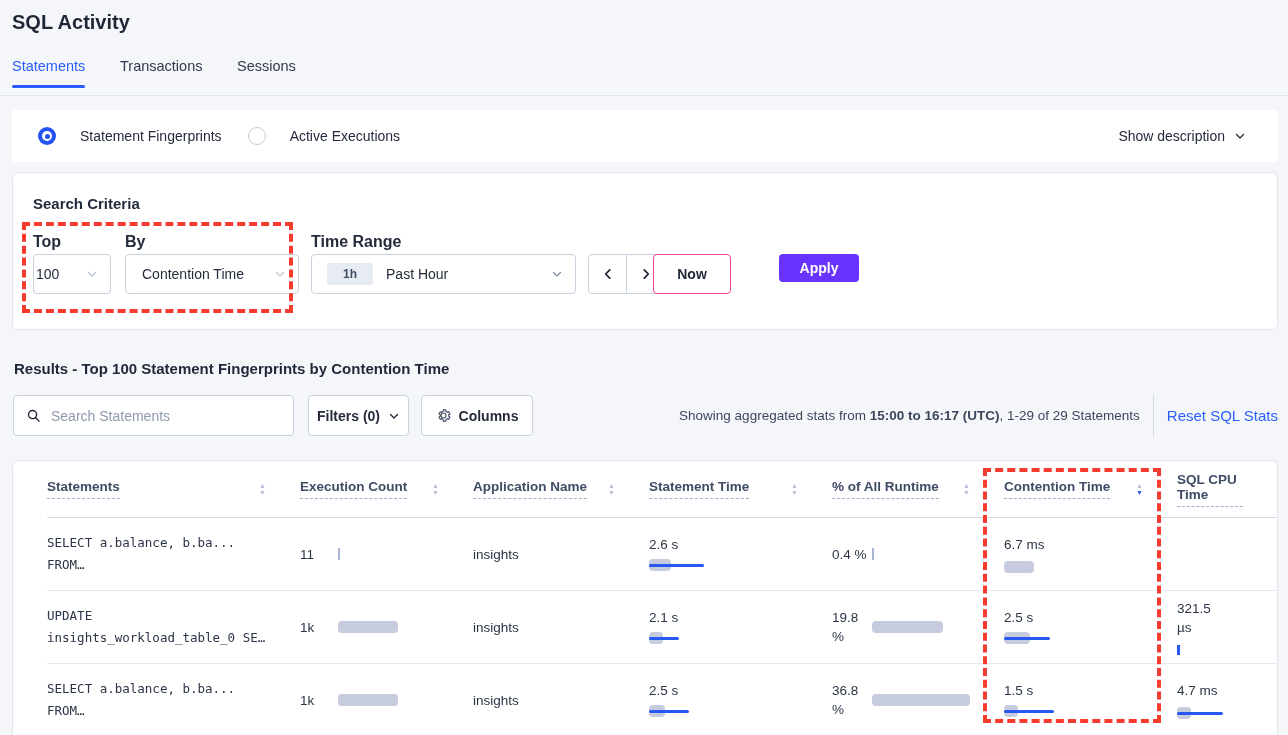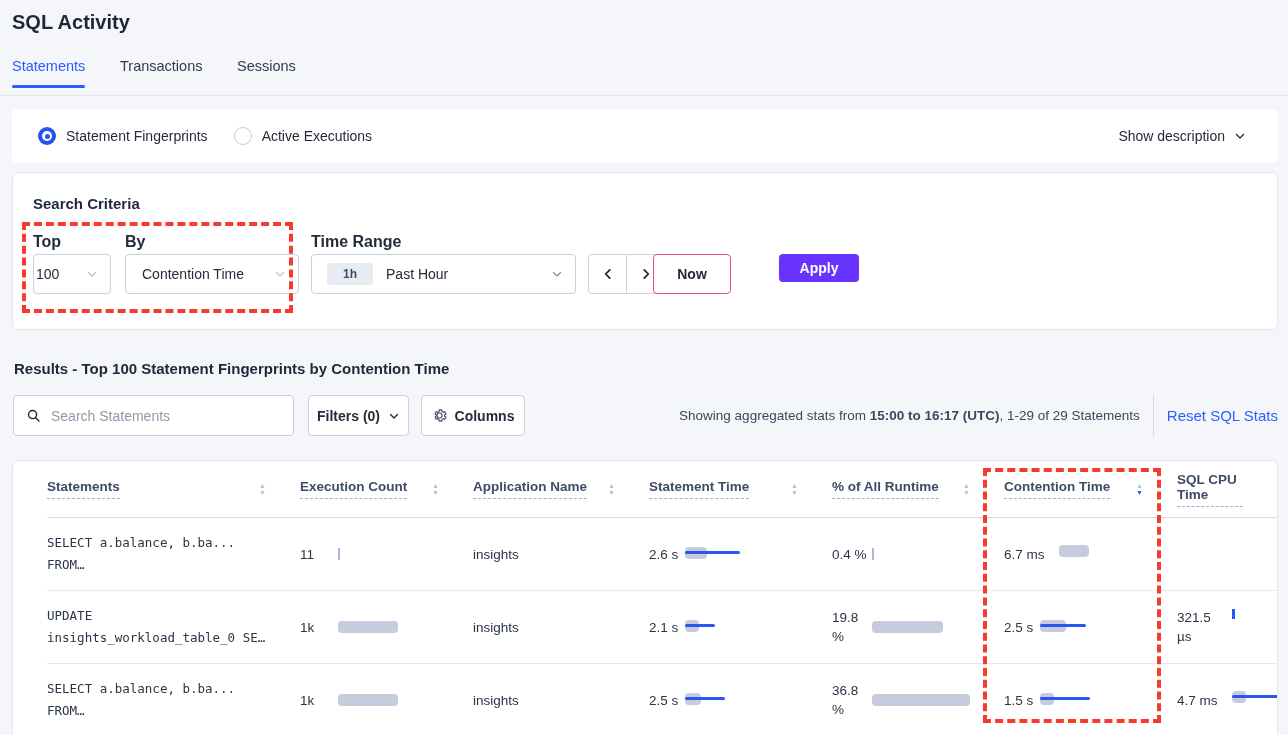--- a/index.html
+++ b/index.html
@@ -16,21 +16,21 @@
   .tab { position:absolute; top:0; font-size:14.5px; color:#303a4e; cursor:pointer; padding-bottom:14px; }
   .tab.active { color:#2a5cff; font-weight:500; }
   .tab.active::after { content:""; position:absolute; left:0; right:0; bottom:0; height:3px; background:#2a5cff; border-radius:2px; }
   .tab-statements { left:12px; }
   .tab-transactions { left:120px; }
   .tab-sessions { left:237px; }
 
   
   .toggle-bar { position:absolute; left:12px; top:110px; width:1266px; height:52px; background:#fff; border-radius:4px; display:flex; align-items:center; }
   .radio-group { display:flex; align-items:center; gap:26px; margin-left:26px; }
-  .radio-opt { display:flex; align-items:center; gap:10px; cursor:pointer; font-size:14px; color:#242b3b; }
+  .radio-opt { display:flex; align-items:center; gap:24px; cursor:pointer; font-size:14px; color:#242b3b; }
   .radio-outer-on { width:18px; height:18px; border-radius:50%; background:#2553f0; display:flex; align-items:center; justify-content:center; }
   .radio-mid { width:10px; height:10px; border-radius:50%; background:#fff; display:flex; align-items:center; justify-content:center; }
   .radio-dot { width:5px; height:5px; border-radius:50%; background:#2553f0; }
   .radio-outer-off { width:18px; height:18px; border-radius:50%; background:#fff; border:1px solid #c6cedb; }
   .show-desc { position:absolute; right:32px; top:0; height:52px; display:flex; align-items:center; gap:9px; font-size:14px; color:#242b3b; cursor:pointer; }
   .chev { width:12px; height:12px; }
 
   
   .criteria-card { position:absolute; left:12px; top:172px; width:1266px; height:158px; background:#fff; border:1px solid #e1e6ee; border-radius:6px; }
   .criteria-title { position:absolute; left:20px; top:22px; font-size:15px; font-weight:700; color:#1f2839; }
@@ -48,21 +48,21 @@
   .now-btn { position:absolute; left:640px; top:81px; width:78px; height:40px; border:1px solid #ec4899; border-radius:4px; background:#fff; font-size:14px; font-weight:600; color:#242b3b; display:flex; align-items:center; justify-content:center; cursor:pointer; }
   .apply-btn { position:absolute; left:766px; top:81px; width:80px; height:28px; border:none; border-radius:4px; background:#6933ff; color:#fff; font-size:14px; font-weight:700; display:flex; align-items:center; justify-content:center; cursor:pointer; }
 
   
   .results-heading { position:absolute; left:14px; top:360px; font-size:15px; font-weight:700; color:#1f2839; }
   .search-box { position:absolute; left:13px; top:395px; width:281px; height:41px; background:#fff; border:1px solid #c8d1de; border-radius:4px; display:flex; align-items:center; padding-left:12px; gap:10px; }
   .search-box input { border:none; outline:none; font-size:14px; color:#242b3b; width:220px; font-family:"Liberation Sans",sans-serif; }
   .search-box input::placeholder { color:#8e99ab; }
   .tool-btn { position:absolute; top:395px; height:41px; background:#fff; border:1px solid #c8d1de; border-radius:4px; display:flex; align-items:center; justify-content:center; gap:8px; font-size:14px; font-weight:600; color:#242b3b; cursor:pointer; }
   .filters-btn { left:308px; width:101px; }
-  .columns-btn { left:421px; width:104px; }
+  .columns-btn { left:421px; width:112px; }
   .right-cluster { position:absolute; top:394px; right:10px; height:43px; display:flex; align-items:center; gap:13px; }
   .stats-text { font-size:13.5px; color:#3c475c; }
   .stats-text b { font-weight:700; }
   .v-divider { width:1px; height:43px; background:#d6dbe4; }
   .reset-link { font-size:15px; color:#2a5fff; cursor:pointer; white-space:nowrap; }
 
   
   .table-card { position:absolute; left:12px; top:460px; width:1266px; height:275px; background:#fff; border:1px solid #e1e6ee; border-bottom:none; border-radius:6px 6px 0 0; overflow:hidden; padding-left:34px; }
   .thead, .trow { display:grid; grid-template-columns:253px 173px 176px 183px 172px 173px 1fr; align-items:center; }
   .thead { height:57px; border-bottom:1px solid #d8dee8; }
@@ -71,21 +71,21 @@
   .sort { margin-left:auto; display:flex; flex-direction:column; line-height:6px; font-size:7px; color:#b6c0d4; gap:1px; }
   .sort .on { color:#2957f2; }
   .trow { height:73px; border-bottom:1px solid #e6eaf0; }
   .trow:first-of-type { height:74px; }
   .sql { font-family:"DejaVu Sans Mono","Liberation Mono",monospace; font-size:12.5px; color:#2b3547; line-height:22px; white-space:nowrap; }
   .val { font-size:13.5px; color:#2b3547; }
   .inline-cell { display:flex; align-items:center; }
   .exec-val { width:38px; }
   .pct-val { width:40px; line-height:19px; }
   .cpu-val { width:48px; line-height:19px; }
-  .metric { display:flex; flex-direction:row; gap:7px; }
+  .metric { display:flex; flex-direction:column; gap:7px; }
   .bar-wrap { position:relative; height:12px; width:100px; }
   .bar-gray { position:absolute; left:0; top:0; height:12px; border-radius:4px; background:#c6ccde; }
   .bar-line { position:absolute; left:0; top:4.5px; height:3px; border-radius:2px; background:#2957f2; }
   .bar-tick { position:absolute; left:0; top:0; height:12px; background:#aab6d2; }
   .bar-tick.blue { background:#2957f2; top:1px; height:10px; }
 
   
   .hl-box { position:absolute; border:4px dashed #f63b2e; pointer-events:none; z-index:50; }
   .hl-topby { left:22px; top:222px; width:271px; height:91px; }
   .hl-contention { left:983px; top:468px; width:178px; height:255px; }

